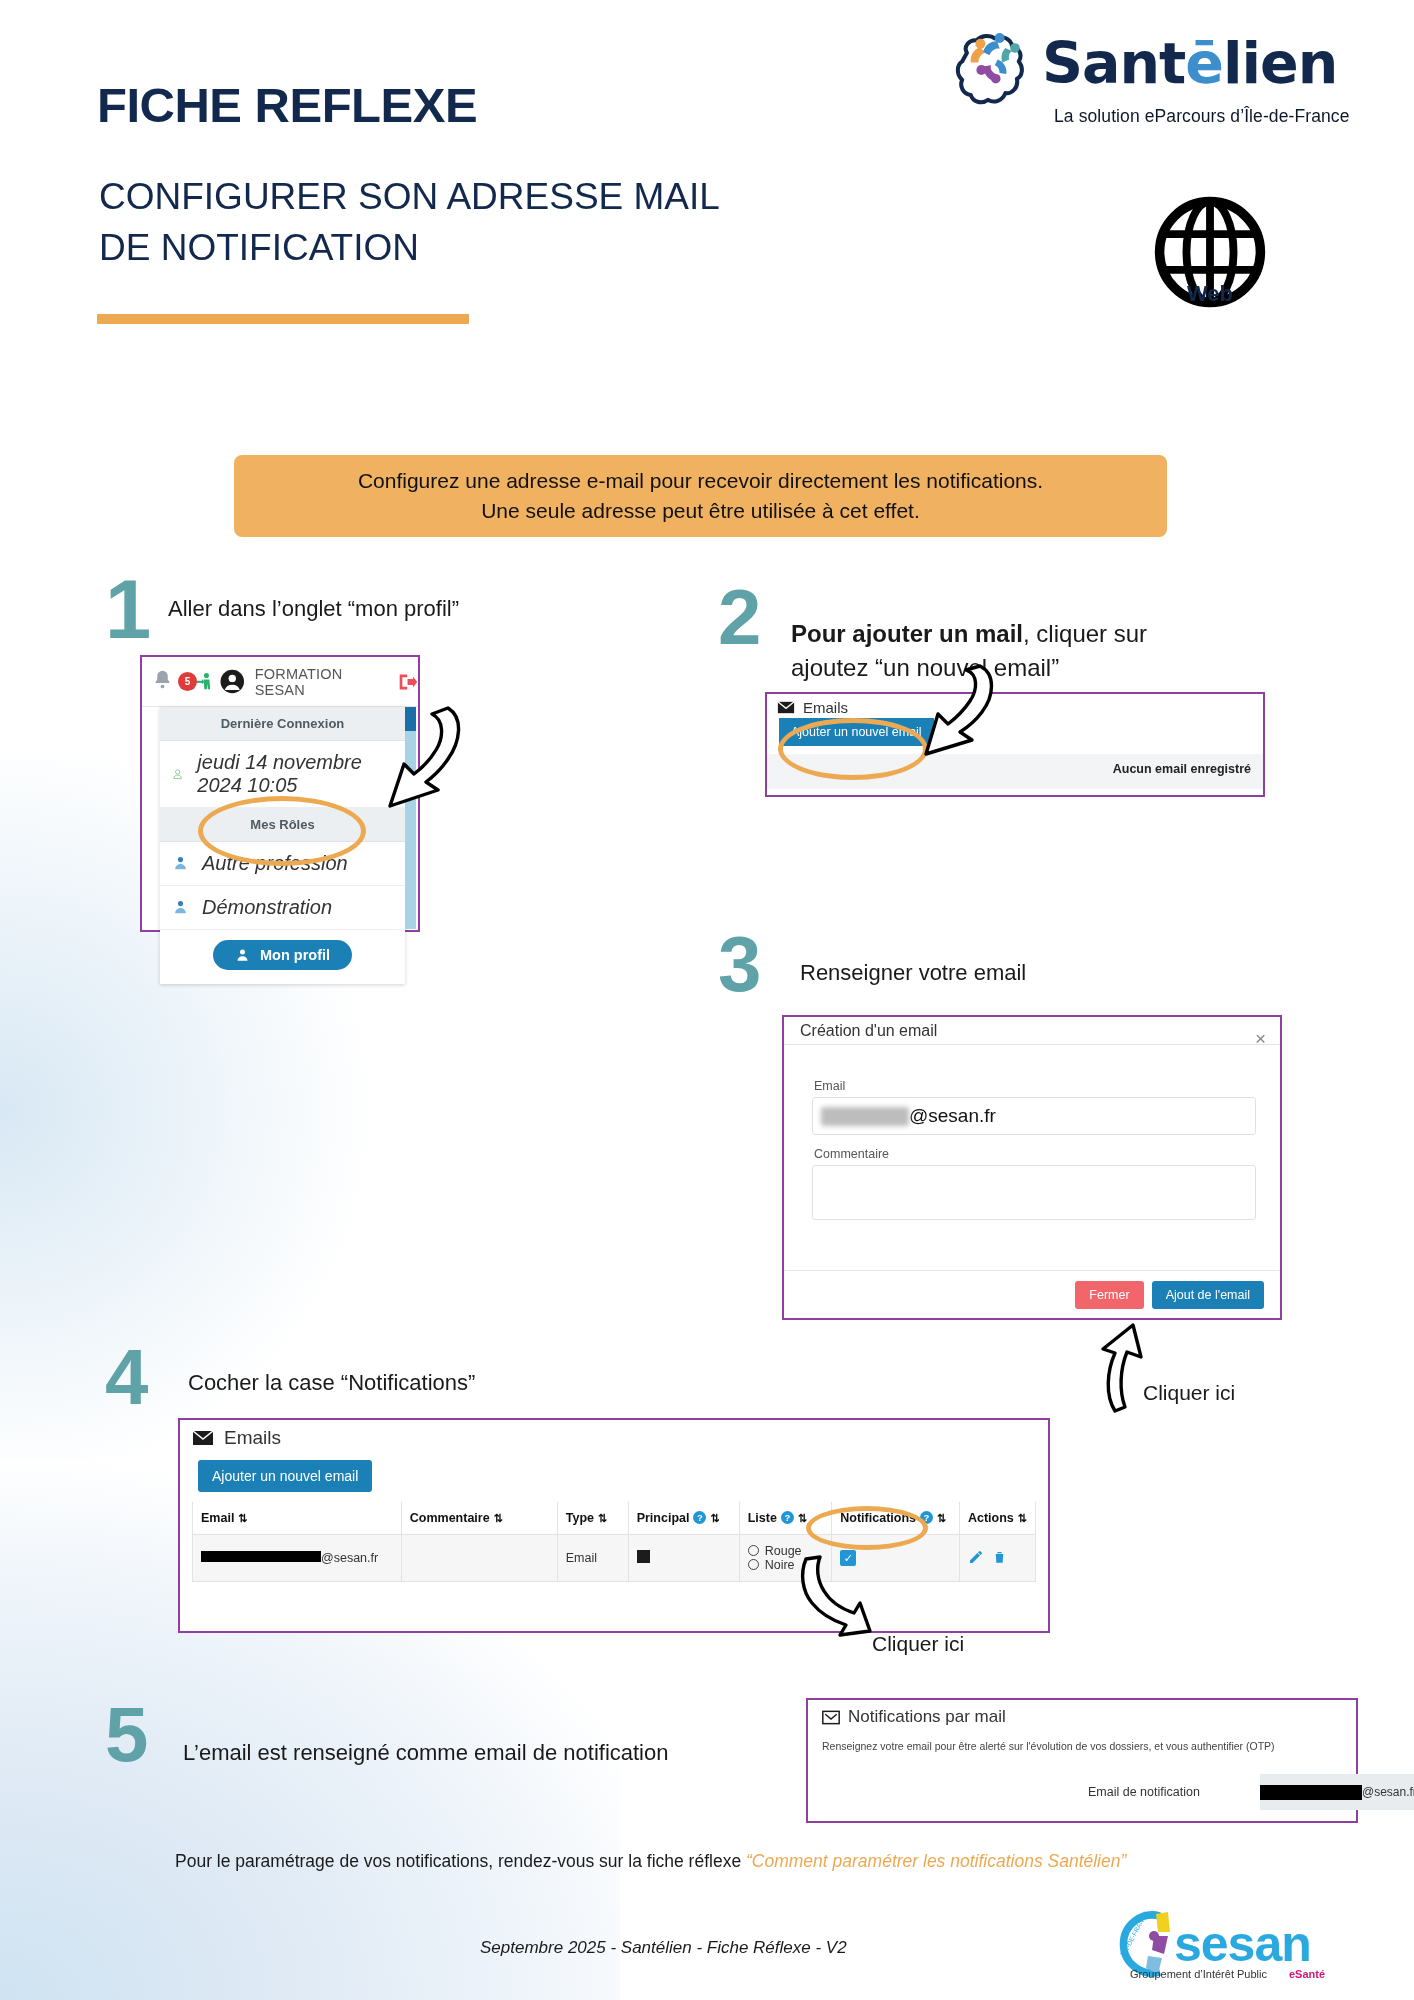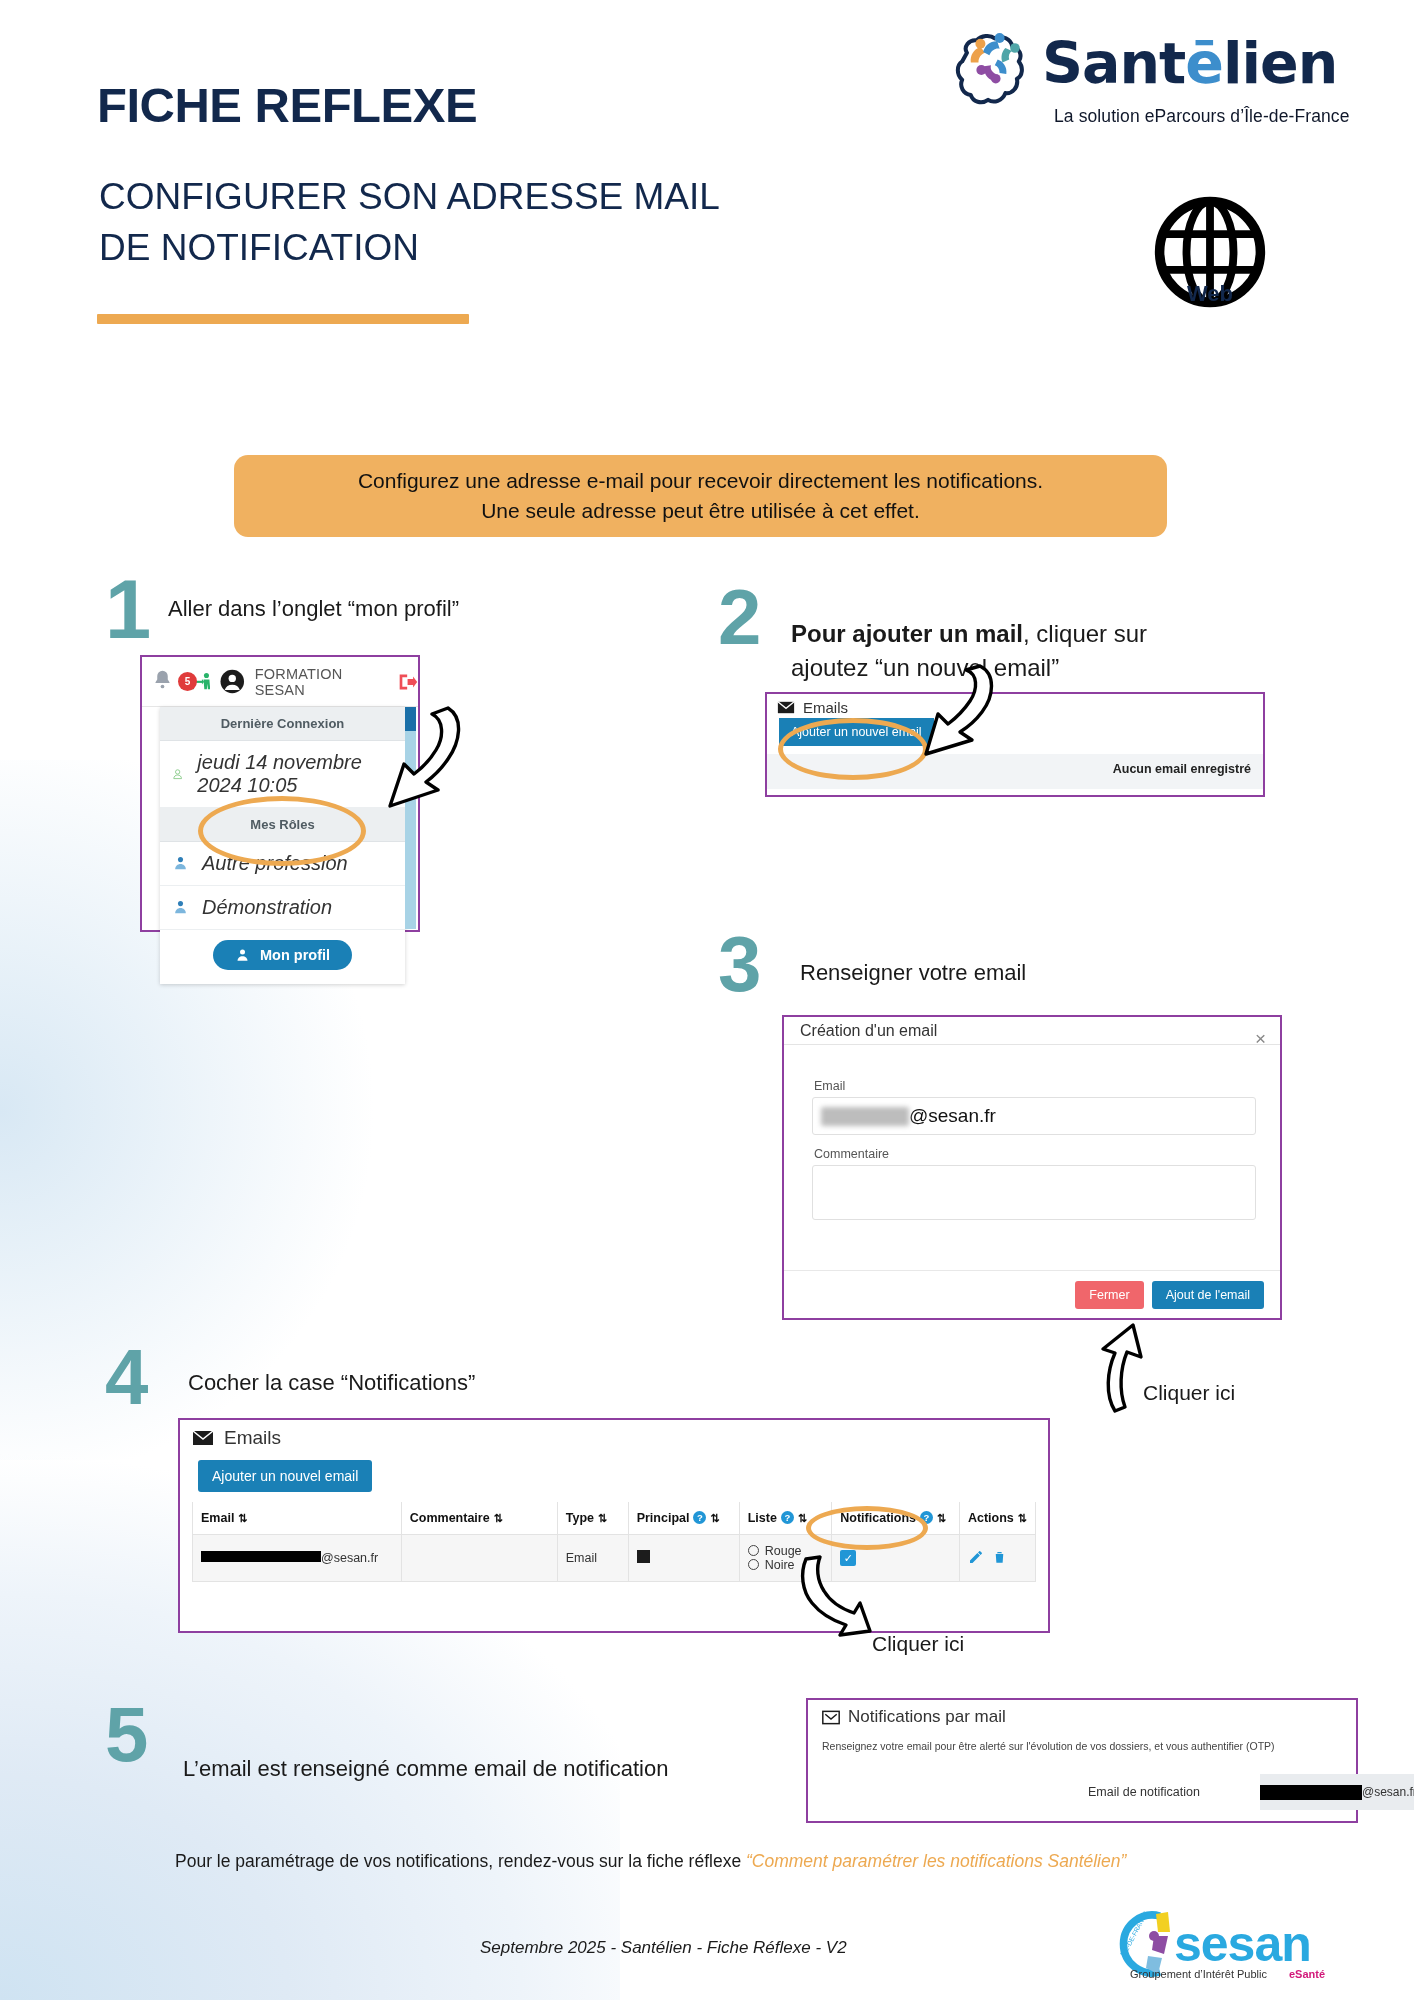--- a/index.html
+++ b/index.html
@@ -55,21 +55,21 @@
   }
 
   
   .globe-wrap { position:absolute; left:1152px; top:196px; width:116px; text-align:center; }
   .web-label { position:absolute; left:1146px; top:281px; width:128px; text-align:center;
     font-size:22px; font-weight:bold; color:#12284c; }
 
   
   .callout {
     position:absolute; left:234px; top:455px; width:933px; height:82px;
-    background:#f0b160; border-radius:14px;
+    background:#f0b160; border-radius:8px;
     display:flex; align-items:center; justify-content:center; text-align:center;
     color:#111; font-size:21px; line-height:1.45; padding:4px 26px;
   }
 
   
   .stepnum {
     position:absolute; color:#5fa3a8; font-weight:bold;
     font-family:"Liberation Sans", sans-serif; line-height:1;
   }
   .step-text { position:absolute; color:#1a1a1a; }
@@ -403,21 +403,21 @@
   </div>
 
   <div class="ellipse" style="left:806px; top:1506px; width:122px; height:44px;"></div>
   <svg class="arrow" style="left:796px; top:1551px;" width="80" height="90" viewBox="0 0 80 90">
     <path d="M10 8 C4 22 6 40 16 52 C24 62 38 70 50 74 L44 84 L74 80 L64 52 L58 62
              C46 58 34 50 28 40 C21 29 20 16 24 6 Z" fill="#ffffff" stroke="#000" stroke-width="3.4" stroke-linejoin="round"></path>
   </svg>
   <div class="note" style="left:872px; top:1632px;">Cliquer ici</div>
 
   <div class="stepnum" style="left:105px; top:1695px; font-size:78px;">5</div>
-  <div class="step-text" style="left:183px; top:1740px; font-size:22px;margin-top:16px;">L’email est renseigné comme email de notification</div>
+  <div class="step-text" style="left:183px; top:1740px; font-size:22px;">L’email est renseigné comme email de notification</div>
 
   <div class="shot" id="shot5">
     <div class="s5-title">
       <svg width="18" height="15" viewBox="0 0 22 18">
         <rect x="1" y="1.5" width="20" height="15" fill="none" stroke="#1c1c1c" stroke-width="1.8"></rect>
         <path d="M4 5l7 6 7-6" fill="none" stroke="#1c1c1c" stroke-width="1.8"></path>
       </svg>
       <span>Notifications par mail</span>
     </div>
     <div class="s5-desc">Renseignez votre email pour être alerté sur l'évolution de vos dossiers, et vous authentifier (OTP)</div>

